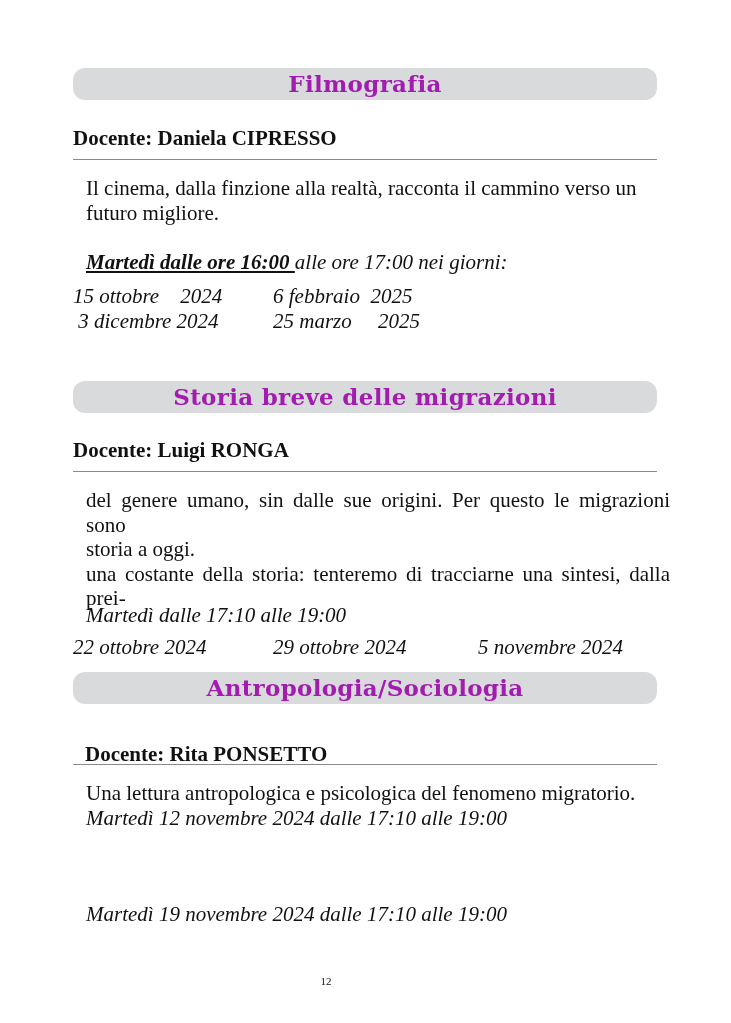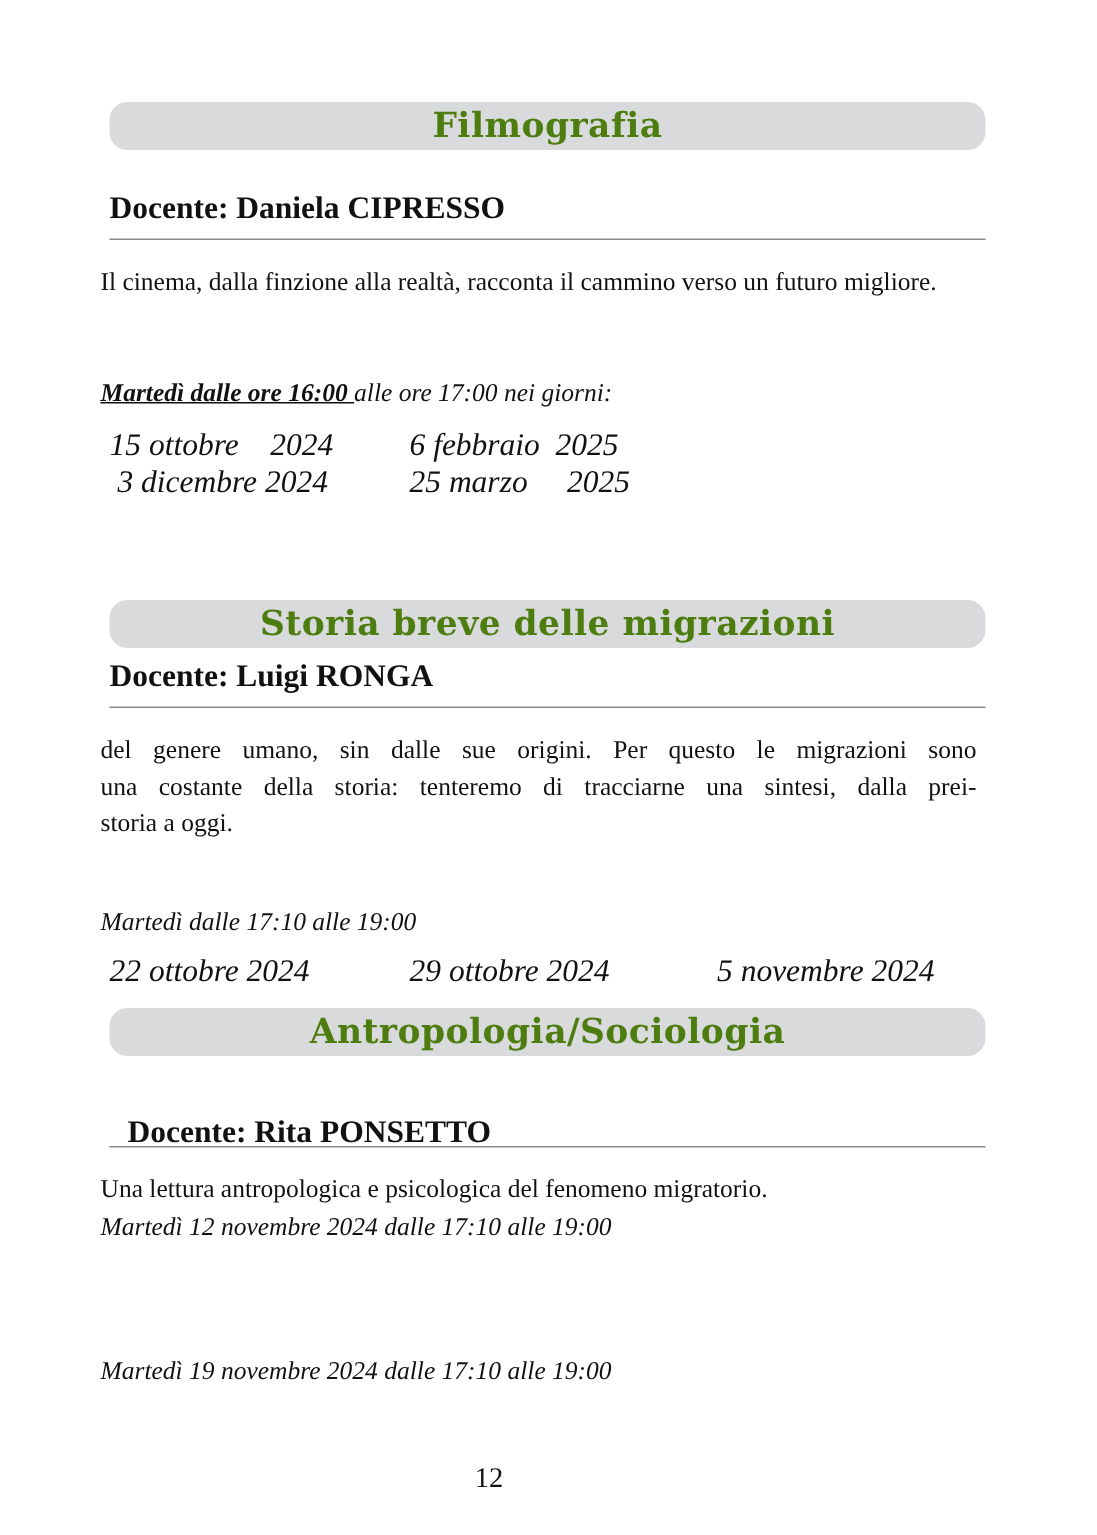--- a/index.html
+++ b/index.html
@@ -1,53 +1,53 @@
 <!DOCTYPE html>
 <html><head>
 <meta charset="utf-8">
 <style>
   html, body { margin: 0; padding: 0; background: #ffffff; }
   body { width: 731px; height: 1023px; position: relative; overflow: hidden;
          font-family: "Liberation Serif", serif; color: #111; }
   .banner { position: absolute; left: 73px; width: 584px; height: 32px;
             background: #d9dadc; border-radius: 12px; text-align: center; }
   .banner h2 { margin: 0; font-family: "DejaVu Serif", serif; font-weight: bold;
-               font-size: 23px; line-height: 32px; letter-spacing: 0.3px; color: #4d7c0f; }
+               font-size: 23px; line-height: 32px; letter-spacing: 0.3px; color: #a21caf; }
   .docente { position: absolute; left: 73px; font-size: 21px; font-weight: bold; margin: 0; }
   .rule { position: absolute; left: 73px; width: 584px; height: 0; border-top: 1.5px solid #8a8a8a; }
-  .text { position: absolute; left: 67px; width: 584px; font-size: 17px; line-height: 24.5px; margin: 0; }
+  .text { position: absolute; left: 86px; width: 584px; font-size: 21px; line-height: 24.5px; margin: 0; }
   .it { font-style: italic; }
   .ub { font-weight: bold; text-decoration: underline; text-align: right; }
   .abs { position: absolute; font-size: 21px; font-style: italic; white-space: pre; }
-  .pagenum { position: absolute; left: 0; width: 652px; top: 975px; text-align: center; font-size: 19px; }
+  .pagenum { position: absolute; left: 0; width: 652px; top: 975px; text-align: center; font-size: 11px; }
 </style>
 </head>
 <body>
 
 <div class="banner" style="top:68px;">
   <h2>Filmografia</h2>
 </div>
 <p class="docente" style="top:126px;">Docente: Daniela CIPRESSO</p>
 <div class="rule" style="top:159px;"></div>
 <p class="text" style="top:176px;">Il cinema, dalla finzione alla realtà, racconta il cammino verso un futuro migliore.</p>
 <p class="text it" style="top:250px;"><span class="ub">Martedì dalle ore 16:00 </span><span>alle ore 17:00 nei giorni:</span></p>
 <span class="abs" style="left:73px; top:284px;">15 ottobre    2024</span>
 <span class="abs" style="left:273px; top:284px;">6 febbraio  2025</span>
 <span class="abs" style="left:73px; top:309px;"> 3 dicembre 2024</span>
 <span class="abs" style="left:273px; top:309px;">25 marzo     2025</span>
 
-<div class="banner" style="top:400px;">
+<div class="banner" style="top:381px;">
   <h2>Storia breve delle migrazioni</h2>
 </div>
 <p class="docente" style="top:438px;">Docente: Luigi RONGA</p>
 <div class="rule" style="top:471px;"></div>
 <div class="text" style="top:488px;">
   <div style="text-align:justify;text-align-last:justify;">del genere umano, sin dalle sue origini. Per questo le migrazioni sono</div>
+  <div>storia a oggi.</div>
   <div style="text-align:justify;text-align-last:justify;">una costante della storia: tenteremo di tracciarne una sintesi, dalla prei-</div>
-  <div>storia a oggi.</div>
 </div>
 <p class="text it" style="top:603px;">Martedì dalle 17:10 alle 19:00</p>
 <span class="abs" style="left:73px; top:635px;">22 ottobre 2024</span>
 <span class="abs" style="left:273px; top:635px;">29 ottobre 2024</span>
 <span class="abs" style="left:478px; top:635px;">5 novembre 2024</span>
 
 <div class="banner" style="top:672px;">
   <h2>Antropologia/Sociologia</h2>
 </div>
 <p class="docente" style="top:742px;margin-left:12px;">Docente: Rita PONSETTO</p>

